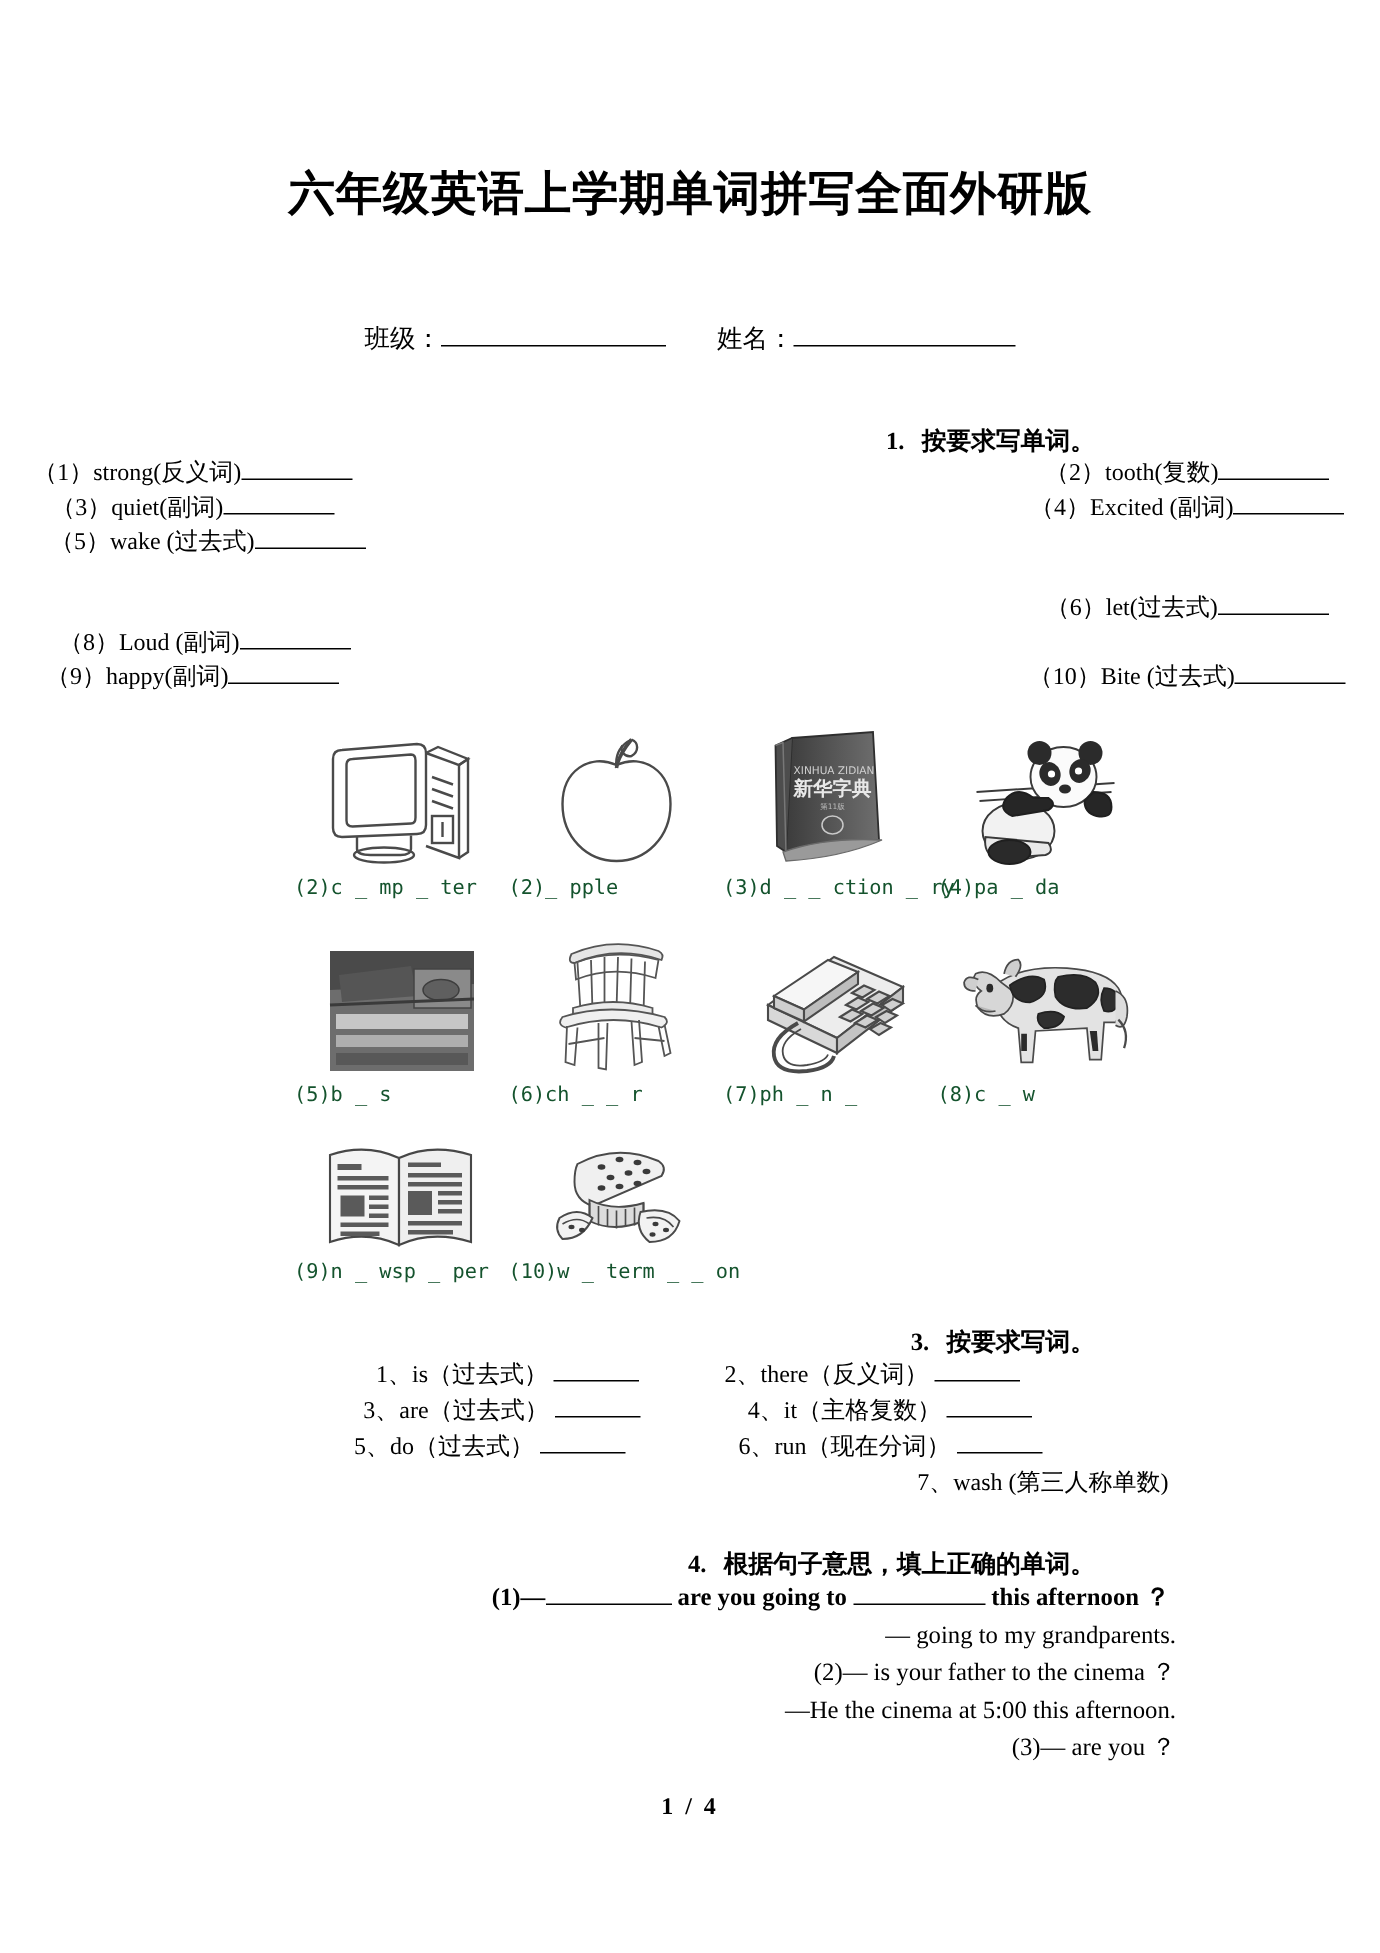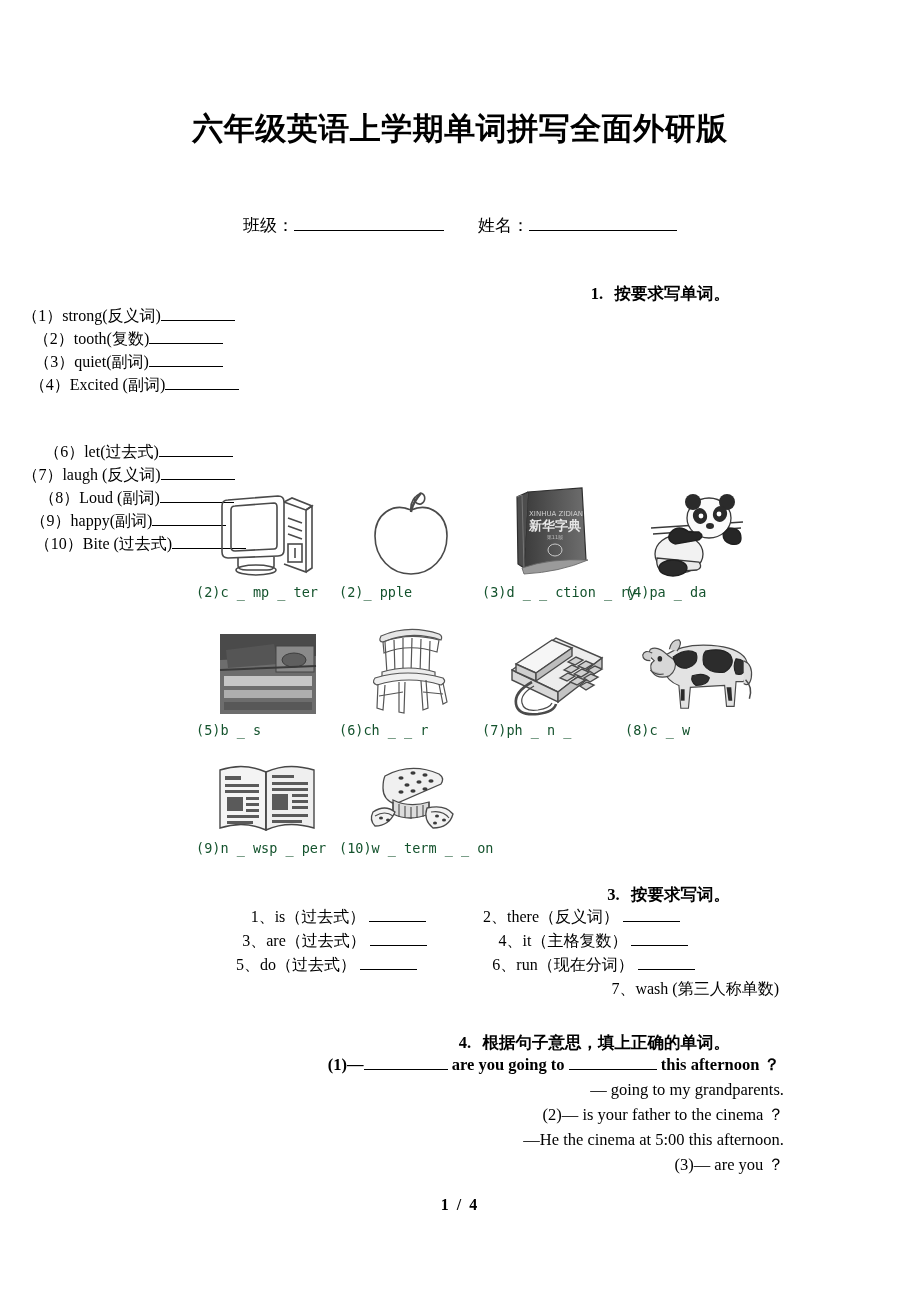--- a/index.html
+++ b/index.html
@@ -81,21 +81,20 @@
     left: 0;
     top: 304px;
     width: 920px;
     font-size: 16px;
     line-height: 23px;
   }
   .s1row {
     display: flex;
     justify-content: space-between;
     white-space: nowrap;
-    flex-direction: column;
   }
   .s1cell {
     width: 257px;
     text-align: center;
   }
   .s1cell .rule-s {
     display: inline-block;
     border-bottom: 1px solid #000;
     width: 74px;
     height: 13px;
@@ -231,24 +230,24 @@
   <div class="sec1">
     <div class="s1row">
       <div class="s1cell"><span>（1）</span><span>strong(反义词)</span><span class="rule-s"></span></div>
       <div class="s1cell"><span>（2）</span><span>tooth(复数)</span><span class="rule-s"></span></div>
     </div>
     <div class="s1row">
       <div class="s1cell" style="padding-right:14px;"><span>（3）</span><span>quiet(副词)</span><span class="rule-s"></span></div>
       <div class="s1cell" style="padding-left:6px;"><span>（4）</span><span>Excited (副词)</span><span class="rule-s"></span></div>
     </div>
     <div class="s1row">
+      <div class="s1cell" style="padding-left:10px;"><span>（5）</span><span>wake (过去式)</span><span class="rule-s"></span></div>
       <div class="s1cell" style="padding-left:10px;margin-top:44px;"><span>（6）</span><span>let(过去式)</span><span class="rule-s"></span></div>
     </div>
     <div class="s1row">
-      <div class="s1cell"><span>（7）</span><span>laugh (反义词)</span><span class="rule-s"></span></div>
       <div class="s1cell" style="padding-left:8px;"><span>（8）</span><span>Loud (副词)</span><span class="rule-s"></span></div>
     </div>
     <div class="s1row">
       <div class="s1cell" style="padding-right:8px;"><span>（9）</span><span>happy(副词)</span><span class="rule-s"></span></div>
       <div class="s1cell" style="padding-left:12px;"><span>（10）</span><span>Bite (过去式)</span><span class="rule-s"></span></div>
     </div>
   </div>
 
 
   <div class="sec2">

